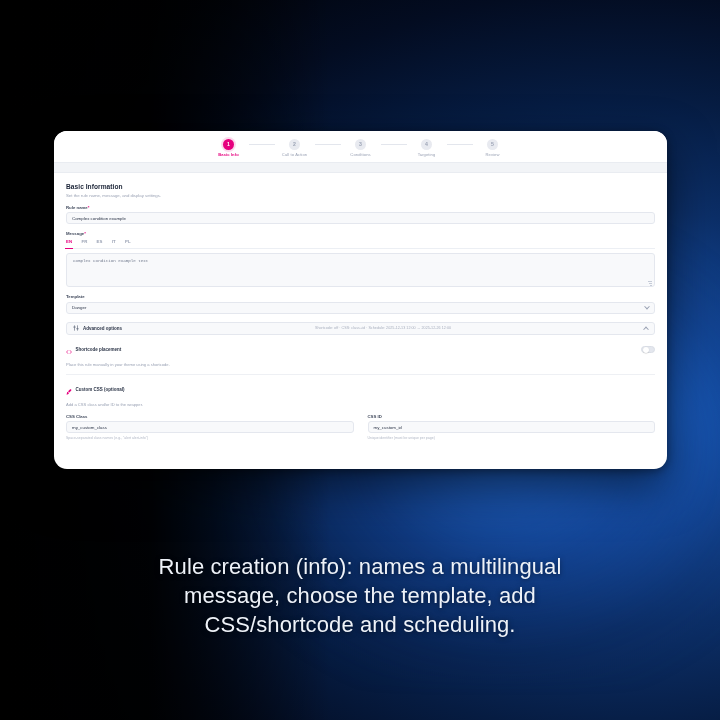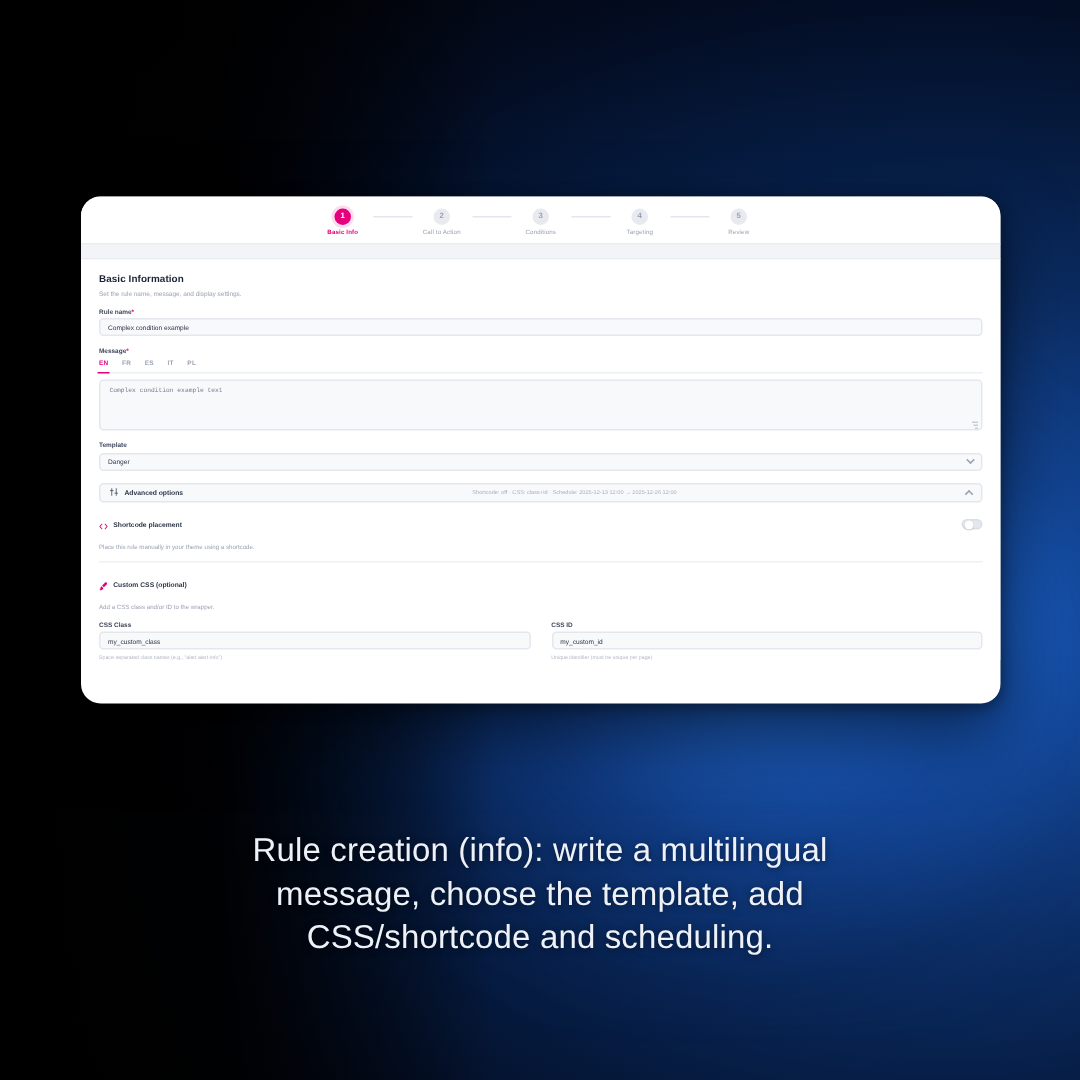--- a/index.html
+++ b/index.html
@@ -442,13 +442,13 @@
           <div class="field-label">CSS ID</div>
           <div class="input">my_custom_id</div>
           <div class="help">Unique identifier (must be unique per page)</div>
         </div>
       </div>
 
     </div>
   </div>
 </div>
 
-<div class="caption">Rule creation (info): write a multilingual message, choose the template, add CSS/shortcode and scheduling.</div>
+<div class="caption">Rule creation (info): names a multilingual message, choose the template, add CSS/shortcode and scheduling.</div>
 
 </body></html>

